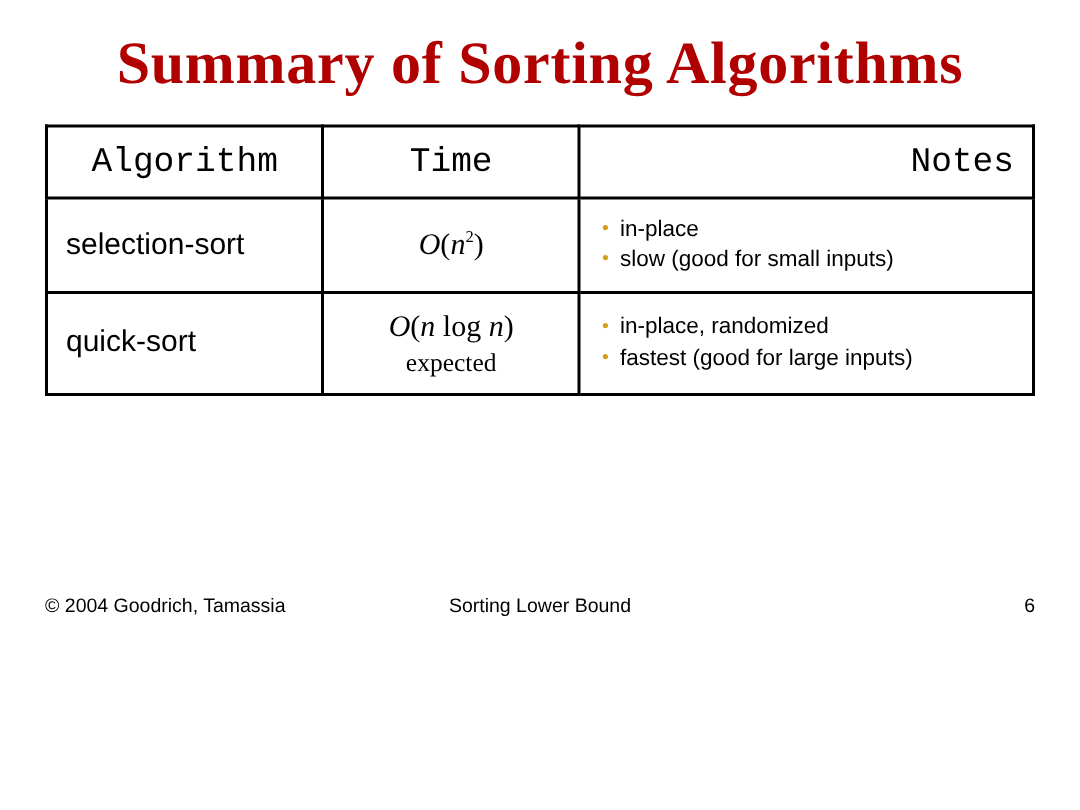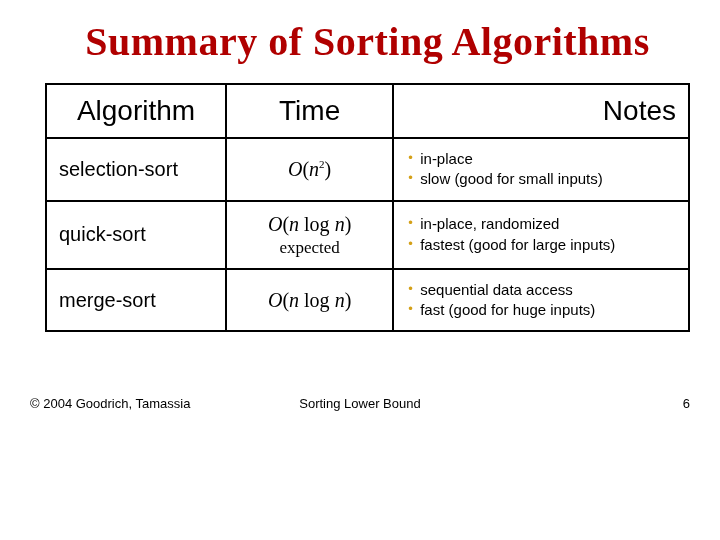--- a/index.html
+++ b/index.html
@@ -8,21 +8,21 @@
     padding: 0;
     width: 720px;
     height: 540px;
     font-family: Verdana, Geneva, sans-serif;
     background: #fff;
     color: #000;
   }
   .slide {
     width: 720px;
     height: 408px;
-    padding: 18px 30px 10px 45px;
+    padding: 18px 30px 10px 30px;
     position: relative;
   }
   .title {
     font-family: "Times New Roman", Times, serif;
     font-size: 40px;
     color: #b00000;
     text-align: center;
     margin: 0 0 18px 0;
     letter-spacing: 0.5px;
   }
@@ -33,22 +33,22 @@
   }
   table.algo col.c0 { width: 28%; }
   table.algo col.c1 { width: 26%; }
   table.algo col.c2 { width: 46%; }
   table.algo th, table.algo td {
     border: 2px solid #000;
     padding: 10px 12px;
     vertical-align: middle;
   }
   table.algo th {
-    font-family: Liberation Sans, sans-serif;
-    font-size: 28px;
+    font-family: Liberation Mono, monospace;
+    font-size: 23px;
     font-weight: normal;
     text-align: center;
   }
   table.algo th.notes { text-align: right; padding-left: 18px; }
   td.alg {
     font-size: 20px;
     text-align: left;
   }
   td.time {
     font-family: "Times New Roman", Times, serif;
@@ -118,28 +118,20 @@
           </td>
         </tr>
         <tr>
           <td class="alg">quick-sort</td>
           <td class="time"><span class="ital">O</span>(<span class="ital">n</span> log <span class="ital">n</span>)<span class="sub">expected</span></td>
           <td class="notes">
             <span class="bullet">in-place, randomized</span>
             <span class="bullet">fastest (good for large inputs)</span>
           </td>
         </tr>
-        <tr>
-          <td class="alg">merge-sort</td>
-          <td class="time"><span class="ital">O</span>(<span class="ital">n</span> log <span class="ital">n</span>)</td>
-          <td class="notes">
-            <span class="bullet">sequential data access</span>
-            <span class="bullet">fast  (good for huge inputs)</span>
-          </td>
-        </tr>
       </tbody>
   </table>
 
   <div class="footer">
     <span class="copyright">© 2004 Goodrich, Tamassia</span>
     <span class="center">Sorting Lower Bound</span>
     <span class="pagenum">6</span>
   </div>
 </div>
 

